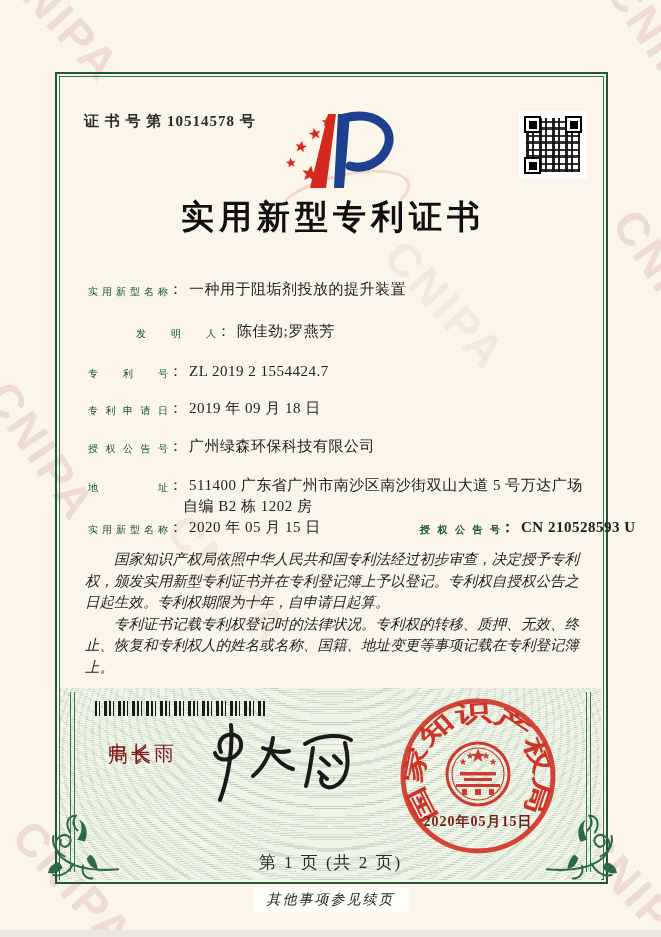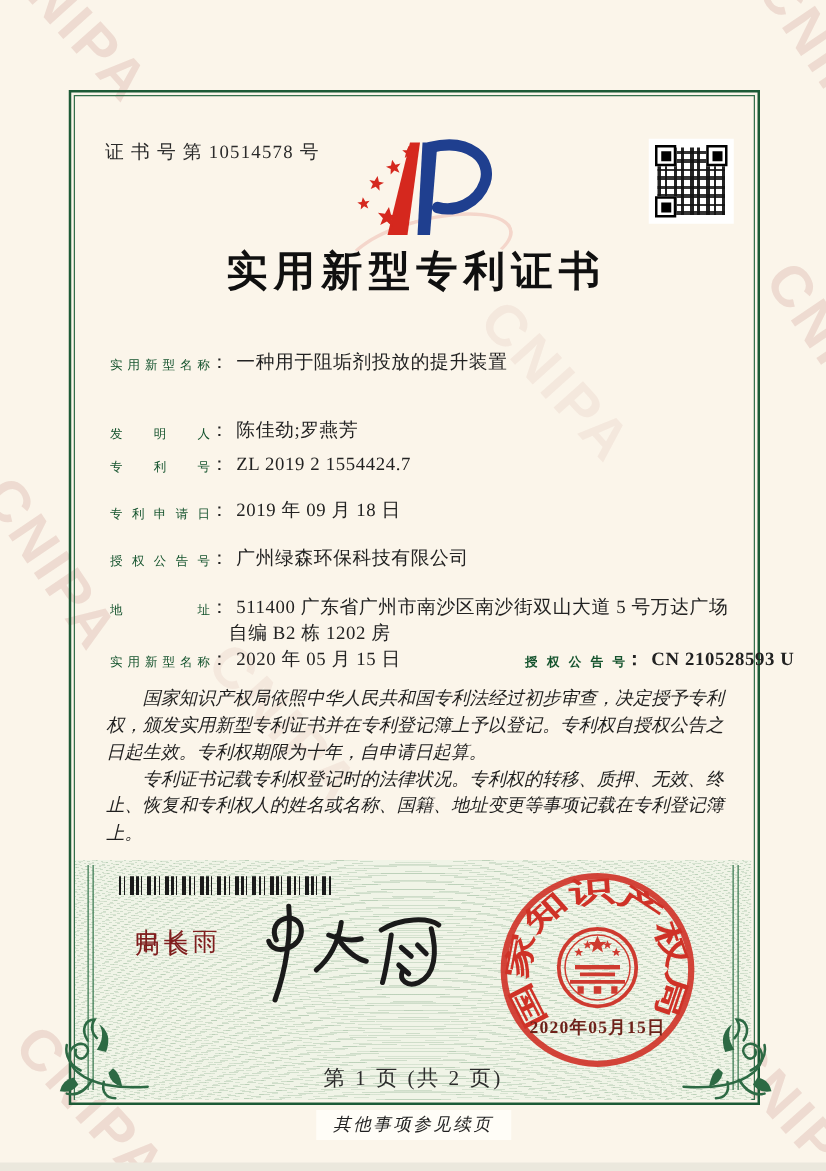--- a/index.html
+++ b/index.html
@@ -13,21 +13,21 @@
     position:absolute; z-index:1;
     font:700 46px "Liberation Sans","DejaVu Sans",sans-serif;
     color:rgba(196,140,130,0.24); letter-spacing:3px;
     transform:rotate(48deg); white-space:nowrap; pointer-events:none;
   }
   .frame {
     position:absolute; left:55px; top:72px; width:549px; height:808px;
     border:2.5px solid #1c5a36; z-index:2;
   }
   .frame-inner { position:absolute; inset:2px; border:1px solid #35704c; }
-  .cert-no { position:absolute; left:84px; top:112px; z-index:3; font-size:15px; letter-spacing:1px; color:#2b2b2b; }
+  .cert-no { position:absolute; left:84px; top:112px; z-index:3; font-size:15px; letter-spacing:1px; color:#2b2b2b;font-weight:bold; }
   .logo { position:absolute; left:280px; top:108px; z-index:3; }
   .qr { position:absolute; left:519px; top:111px; width:68px; height:68px; background:#fff; z-index:3; }
   .qr-pattern {
     position:absolute; inset:7px;
     background:
       repeating-linear-gradient(90deg, rgba(17,17,17,.92) 0 3px, transparent 3px 6px, rgba(17,17,17,.92) 6px 8px, transparent 8px 13px),
       repeating-linear-gradient(0deg, rgba(17,17,17,.85) 0 3px, transparent 3px 7px, rgba(17,17,17,.85) 7px 9px, transparent 9px 14px);
   }
   .fp { position:absolute; width:13px; height:13px; border:2.5px solid #000; background:#fff; }
   .fp::after { content:""; position:absolute; inset:2.5px; background:#000; }
@@ -128,21 +128,21 @@
     <div class="fp bl"></div>
   </div>
 
   <div class="stamp-ghost"></div>
 
   <div class="title">实用新型专利证书</div>
 
   <div class="field-row" style="top:280px;">
     <span class="flabel">实用新型名称</span><span class="colon">：</span><span class="fvalue">一种用于阻垢剂投放的提升装置</span>
   </div>
-  <div class="field-row" style="top:335px;">
+  <div class="field-row" style="top:322px;margin-left:48px;">
     <span class="flabel">发明人</span><span class="colon">：</span><span class="fvalue">陈佳劲;罗燕芳</span>
   </div>
   <div class="field-row" style="top:362px;">
     <span class="flabel">专利号</span><span class="colon">：</span><span class="fvalue">ZL 2019 2 1554424.7</span>
   </div>
   <div class="field-row" style="top:399px;">
     <span class="flabel">专利申请日</span><span class="colon">：</span><span class="fvalue">2019 年 09 月 18 日</span>
   </div>
   <div class="field-row" style="top:437px;">
     <span class="flabel">授权公告号</span><span class="colon">：</span><span class="fvalue">广州绿森环保科技有限公司</span>

